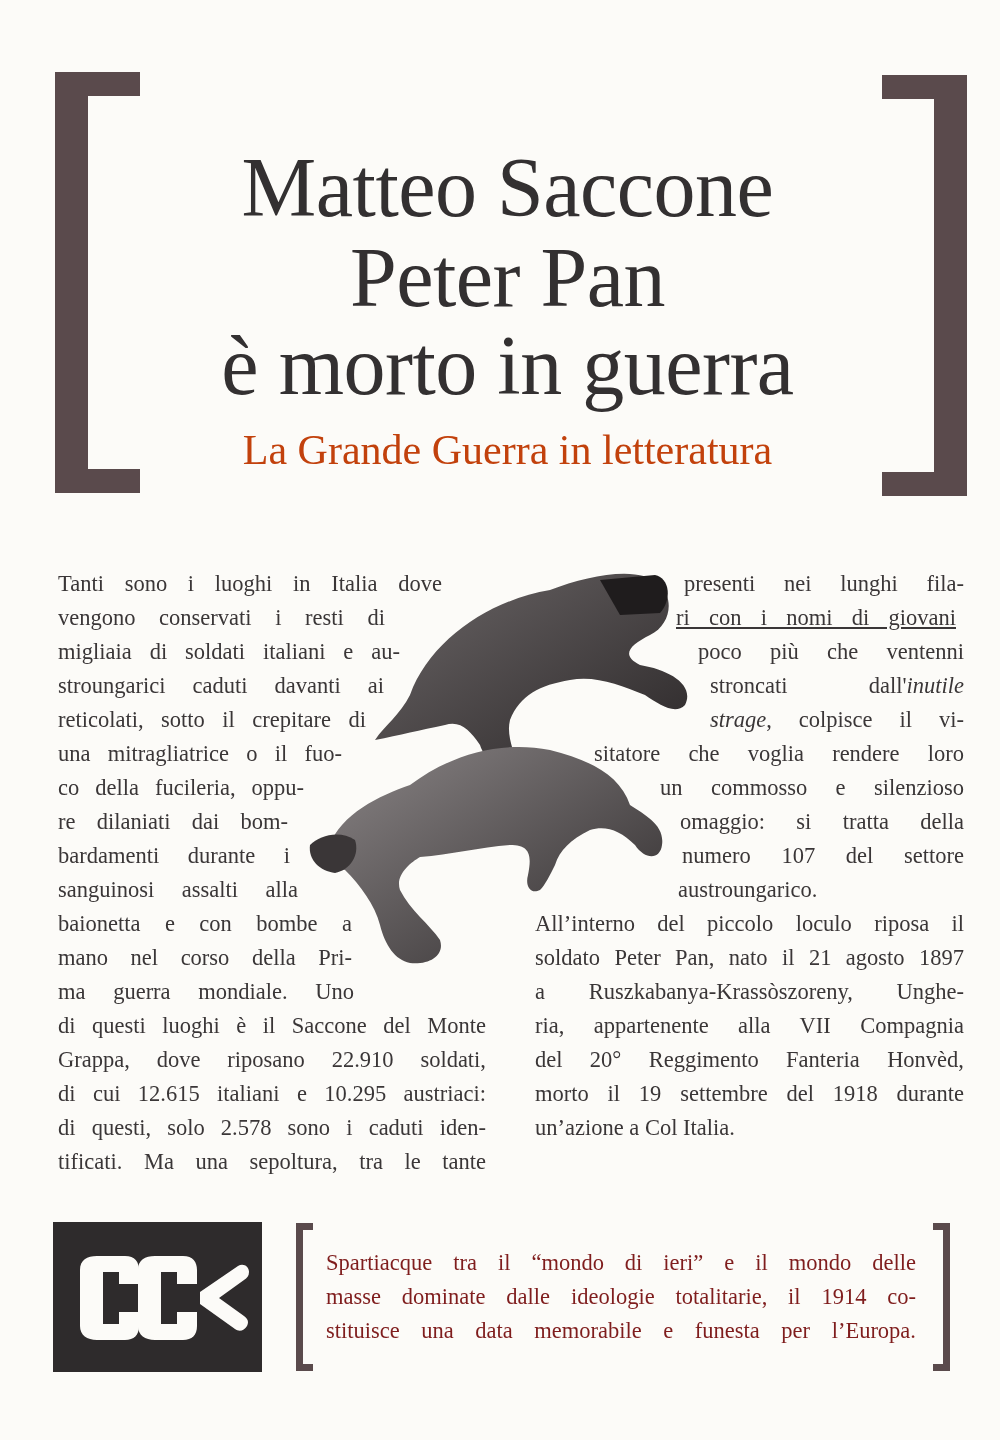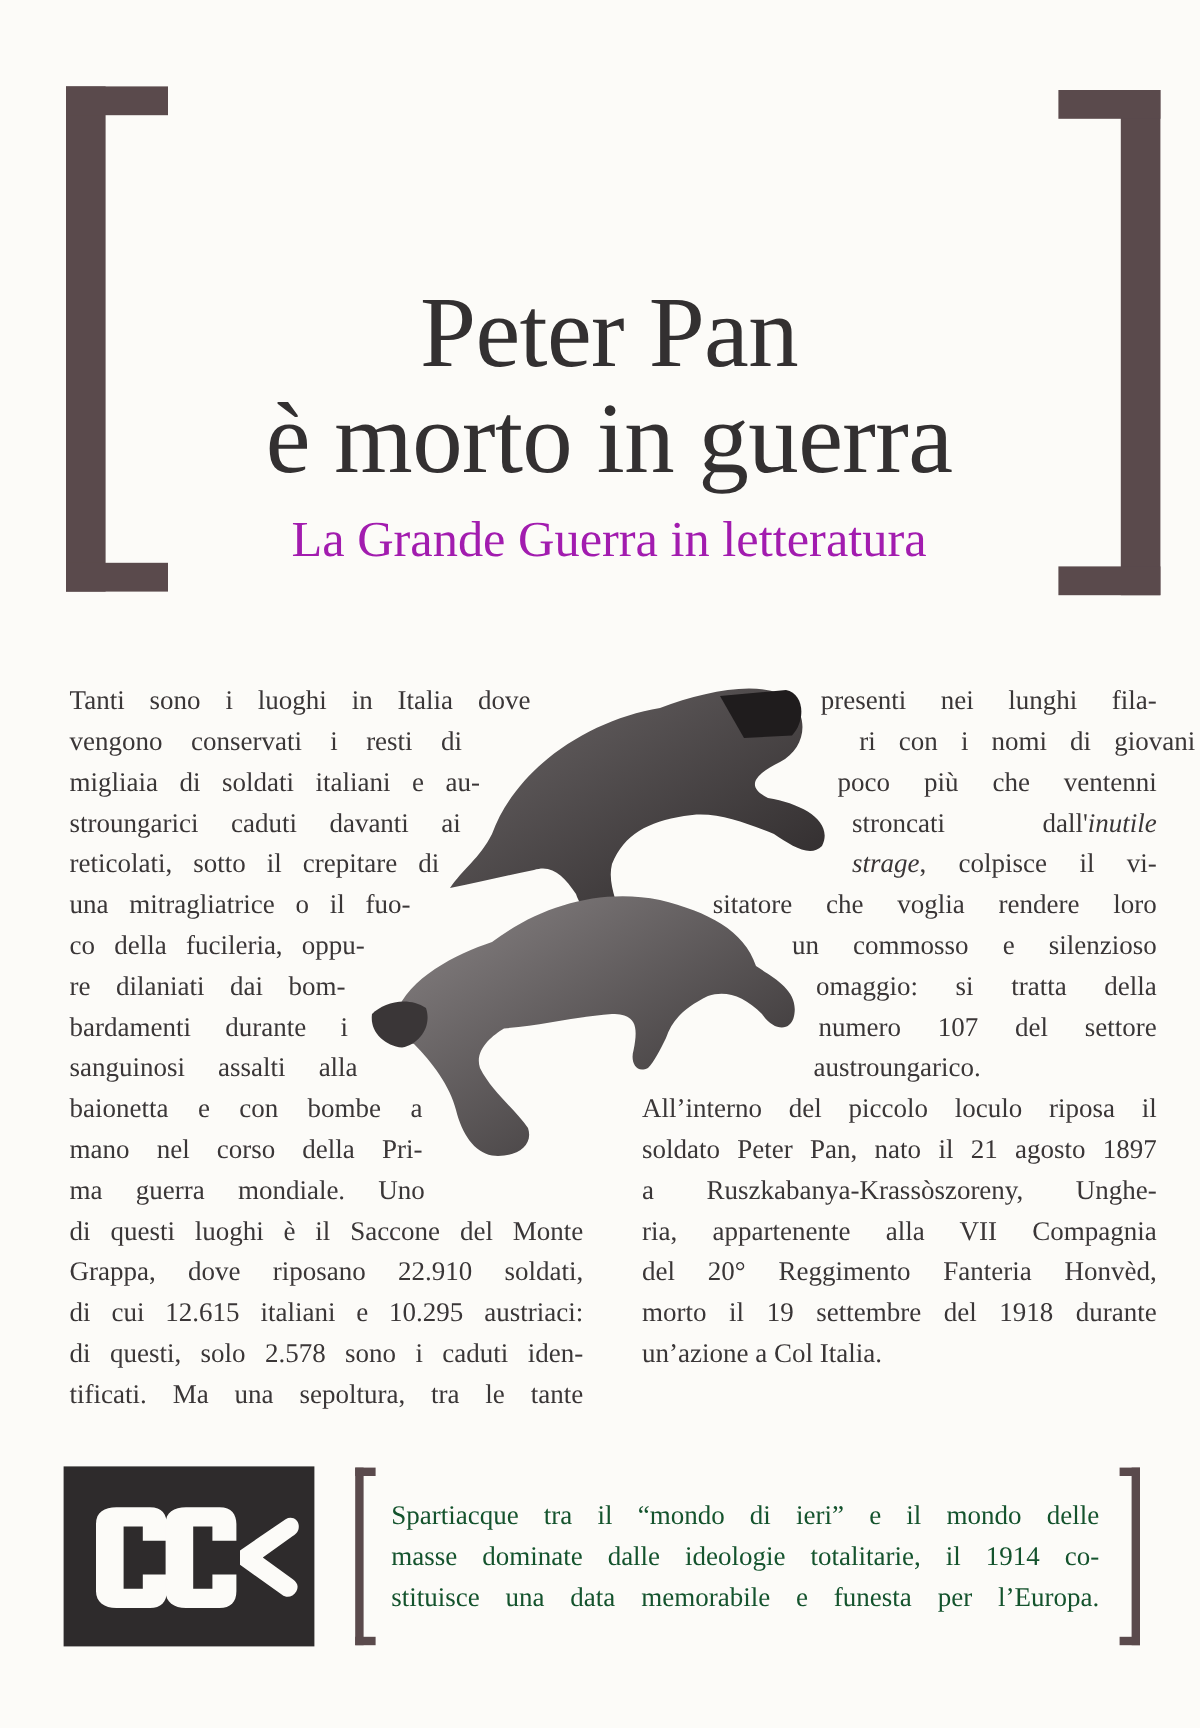--- a/index.html
+++ b/index.html
@@ -11,57 +11,58 @@
   }
   .bracket-part { position: absolute; background: #5a4a4c; }
   .title-block { position: absolute; left: 140px; width: 735px; text-align: center; }
   .title-line {
     position: absolute; left: 0; width: 100%; text-align: center;
     font-size: 84px; line-height: 1; color: #333031; letter-spacing: -0.5px;
     white-space: nowrap;
   }
   .subtitle {
     position: absolute; left: 0; width: 100%; text-align: center;
-    font-size: 42px; line-height: 1; color: #a21caf; white-space: nowrap;
+    font-size: 42px; line-height: 1; color: #c2410c; white-space: nowrap;
   }
   .body-line {
     position: absolute; font-size: 22.5px; line-height: 34px; height: 34px;
     white-space: nowrap; color: #3a3637;
     text-align: justify; text-align-last: justify;
   }
   .body-line.last { text-align-last: left; }
   .body-line i { font-style: italic; }
   .illustration { position: absolute; left: 300px; top: 545px; width: 400px; height: 440px; }
   .logo-box {
     position: absolute; left: 53px; top: 1222px; width: 209px; height: 150px;
     background: #2e2b2c;
   }
   .blurb-line {
     position: absolute; left: 326px; width: 590px; font-size: 22.5px;
-    line-height: 34px; white-space: nowrap; color: #14532d;
+    line-height: 34px; white-space: nowrap; color: #7f1d1d;
     text-align: justify; text-align-last: justify;
   }
   .blurb-bracket { position: absolute; background: #5a4a4c; }
 </style>
 </head>
 <body>
 
 <div>
   <div class="bracket-part" style="left:55px;top:72px;width:33px;height:421px;"></div>
   <div class="bracket-part" style="left:55px;top:72px;width:85px;height:24px;"></div>
   <div class="bracket-part" style="left:55px;top:469px;width:85px;height:24px;"></div>
 </div>
 
 <div>
   <div class="bracket-part" style="left:934px;top:75px;width:33px;height:421px;"></div>
   <div class="bracket-part" style="left:882px;top:75px;width:85px;height:24px;"></div>
   <div class="bracket-part" style="left:882px;top:472px;width:85px;height:24px;"></div>
 </div>
 
 <div class="title-block" style="top:0;height:500px;">
+  <div class="title-line" style="top:146px;">Matteo Saccone</div>
   <div class="title-line" style="top:236px;">Peter Pan</div>
   <div class="title-line" style="top:324px;">è morto in guerra</div>
   <div class="subtitle" style="top:429px;">La Grande Guerra in letteratura</div>
 </div>
 
 <svg class="illustration" viewBox="0 0 400 440" xmlns="http://www.w3.org/2000/svg">
   <defs>
     <linearGradient id="g1" x1="0" y1="0" x2="1" y2="1">
       <stop offset="0" stop-color="#6b6667"></stop>
       <stop offset="1" stop-color="#2a2627"></stop>
@@ -95,21 +96,21 @@
   <div class="body-line" style="left:58px;top:975px;width:296px;">ma guerra mondiale. Uno</div>
   <div class="body-line" style="left:58px;top:1009px;width:428px;">di questi luoghi è il Saccone del Monte</div>
   <div class="body-line" style="left:58px;top:1043px;width:428px;font-family:Liberation Serif, serif;">Grappa, dove riposano 22.910 soldati,</div>
   <div class="body-line" style="left:58px;top:1077px;width:428px;">di cui 12.615 italiani e 10.295 austriaci:</div>
   <div class="body-line" style="left:58px;top:1111px;width:428px;">di questi, solo 2.578 sono i caduti iden-</div>
   <div class="body-line" style="left:58px;top:1145px;width:428px;">tificati. Ma una sepoltura, tra le tante</div>
 </div>
 
 <div>
   <div class="body-line" style="left:684px;top:567px;width:280px;">presenti nei lunghi fila-</div>
-  <div class="body-line" style="left:716px;top:601px;width:280px;">ri con i nomi di giovani</div>
+  <div class="body-line" style="left:676px;top:601px;width:280px;text-decoration:underline;">ri con i nomi di giovani</div>
   <div class="body-line" style="left:698px;top:635px;width:266px;">poco più che ventenni</div>
   <div class="body-line" style="left:710px;top:669px;width:254px;">
     <span>stroncati dall'</span><i>inutile</i>
   </div>
   <div class="body-line" style="left:710px;top:703px;width:254px;">
     <i>strage</i><span>, colpisce il vi-</span>
   </div>
   <div class="body-line" style="left:594px;top:737px;width:370px;">sitatore che voglia rendere loro</div>
   <div class="body-line" style="left:660px;top:771px;width:304px;">un commosso e silenzioso</div>
   <div class="body-line" style="left:680px;top:805px;width:284px;">omaggio: si tratta della</div>

